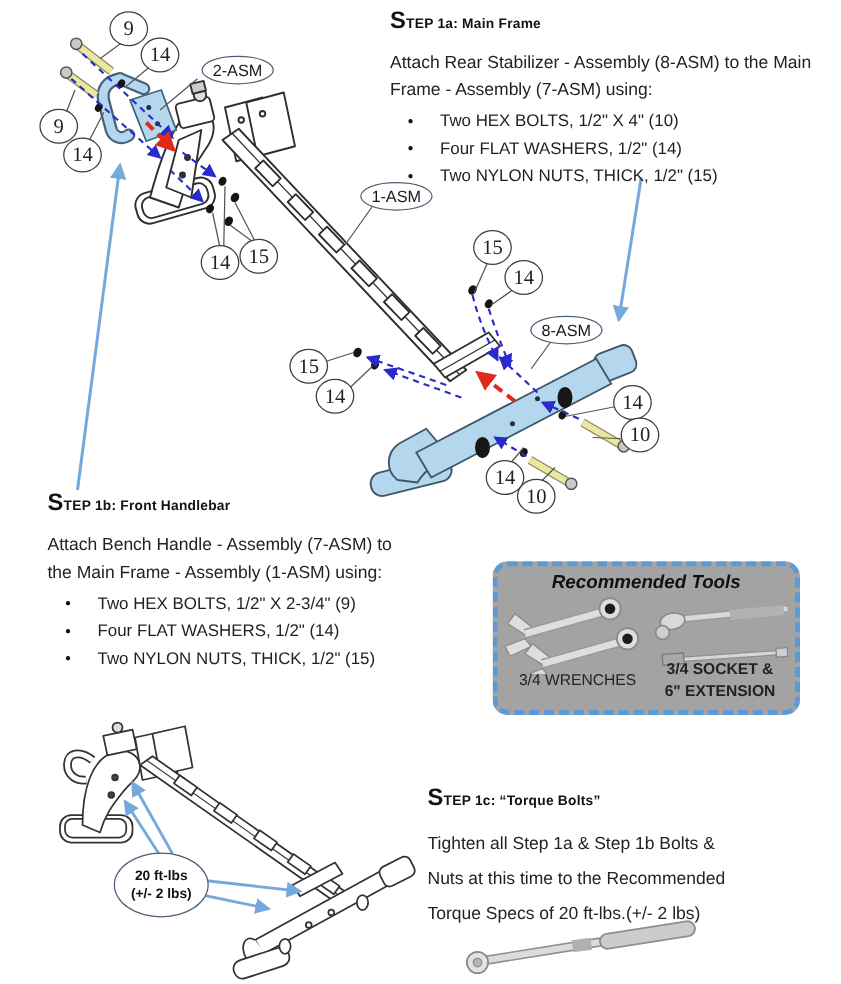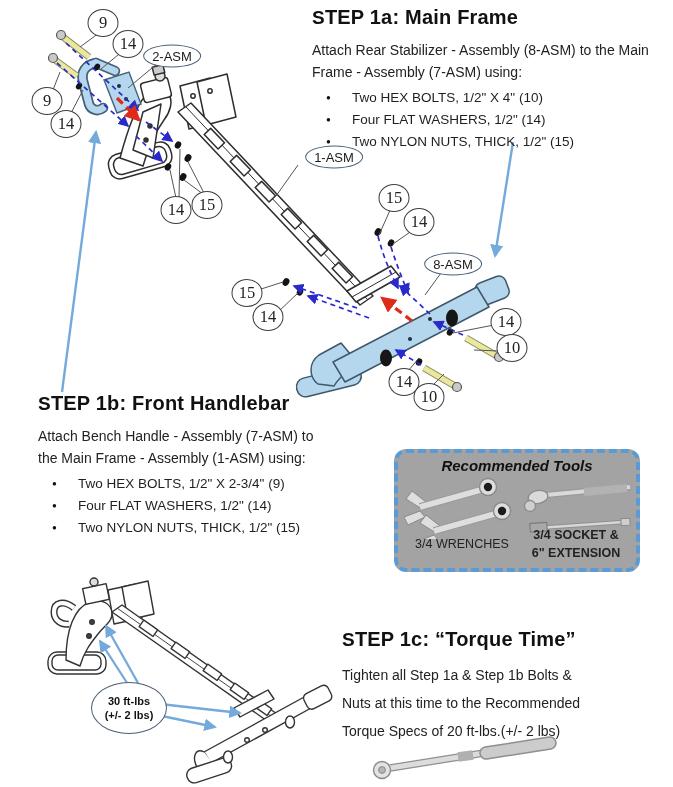--- a/index.html
+++ b/index.html
@@ -6,21 +6,21 @@
   body{
     width:673px;height:787px;position:relative;overflow:hidden;
     background:#ffffff;color:#1f1f1f;
     font-family:"Liberation Sans","DejaVu Sans",sans-serif;
   }
   .abs{position:absolute;}
   svg{display:block;}
 
   
   .step-title{
-    font-weight:bold;font-size:20px;letter-spacing:.2px;color:#111;
+    font-weight:bold;font-size:11px;letter-spacing:.2px;color:#111;
     margin:0 0 10px 0;
   }
   .step-title::first-letter{font-size:19px;}
   .step-body{font-size:14px;line-height:22px;color:#222;}
   .step-line{white-space:nowrap;}
   .bullets{margin-top:4px;}
   .bullet-row{display:flex;line-height:22px;font-size:13.5px;}
   .bullet-row::before{
     content:"\25CF";font-size:8px;line-height:22px;
     margin-left:14px;width:26px;text-align:left;color:#111;
@@ -213,24 +213,24 @@
     <path d="M494,325 L453,333"></path>
     <path d="M500,351 L474,350"></path>
     <path d="M408,371 L419,358"></path>
     <path d="M431,387 L444,374"></path>
   </g>
 </svg>
 
 <div id="main-callouts" class="abs" style="left:0;top:0;width:540px;height:430px;pointer-events:none">
     <div class="callout callout-num" style="left: 103px; top: 23px;">9</div>
     <div class="callout callout-num" style="left: 128px; top: 44px;">14</div>
-    <div class="callout callout-asm" style="left: 172px; top: 56px;">2-ASM</div>
+    <div class="callout callout-asm" style="left: 190px; top: 56px;">2-ASM</div>
     <div class="callout callout-num" style="left: 47px; top: 101px;">9</div>
     <div class="callout callout-num" style="left: 66px; top: 124px;">14</div>
-    <div class="callout callout-asm" style="left: 334px; top: 157px; text-align: center;">1-ASM</div>
+    <div class="callout callout-asm" style="left: 317px; top: 157px; text-align: center;">1-ASM</div>
     <div class="callout callout-num" style="left: 176px; top: 210px;">14</div>
     <div class="callout callout-num" style="left: 207px; top: 205px;">15</div>
     <div class="callout callout-num" style="left: 394px; top: 198px;">15</div>
     <div class="callout callout-num" style="left: 419px; top: 222px;">14</div>
     <div class="callout callout-asm" style="left: 453px; top: 264px;">8-ASM</div>
     <div class="callout callout-num" style="left: 247px; top: 293px;">15</div>
     <div class="callout callout-num" style="left: 268px; top: 317px;">14</div>
     <div class="callout callout-num" style="left: 506px; top: 322px;">14</div>
     <div class="callout callout-num" style="left: 512px; top: 348px;">10</div>
     <div class="callout callout-num" style="left: 404px; top: 382px;">14</div>
@@ -364,26 +364,26 @@
   </g>
   <g fill="none" stroke="#74a9dc" stroke-width="2.3">
     <path d="M110,127 L78,70" marker-end="url(#aB2)"></path>
     <path d="M103,133 L72,85" marker-end="url(#aB2)"></path>
     <path d="M132,148 L212,157" marker-end="url(#aB2)"></path>
     <path d="M129,159 L187,171" marker-end="url(#aB2)"></path>
   </g>
 </svg>
 
 <div class="abs torque-label">
-  <div>30 ft-lbs</div>
+  <div>20 ft-lbs</div>
   <div>(+/- 2 lbs)</div>
 </div>
 
 <section class="abs z3" style="left:342px;top:628px;width:330px" id="step-1c">
-  <h2 class="step-title">STEP 1c:  “Torque Time”</h2>
+  <h2 class="step-title">STEP 1c:  “Torque Bolts”</h2>
   <div class="step-body">
     <div class="step-line">Tighten all Step 1a  &amp; Step 1b Bolts &amp;</div>
     <div class="step-line">Nuts at this time to the Recommended</div>
     <div class="step-line">Torque Specs of 20 ft-lbs.(+/- 2 lbs)</div>
   </div>
 </section>
 
 <svg class="abs z1" style="left:366px;top:736px" width="196" height="50" viewBox="0 0 196 50">
   <path d="M24,32 L118,17" stroke="#909090" stroke-width="7.5" fill="none"></path>
   <path d="M24,32 L118,17" stroke="#dcdcdc" stroke-width="5" fill="none"></path>

